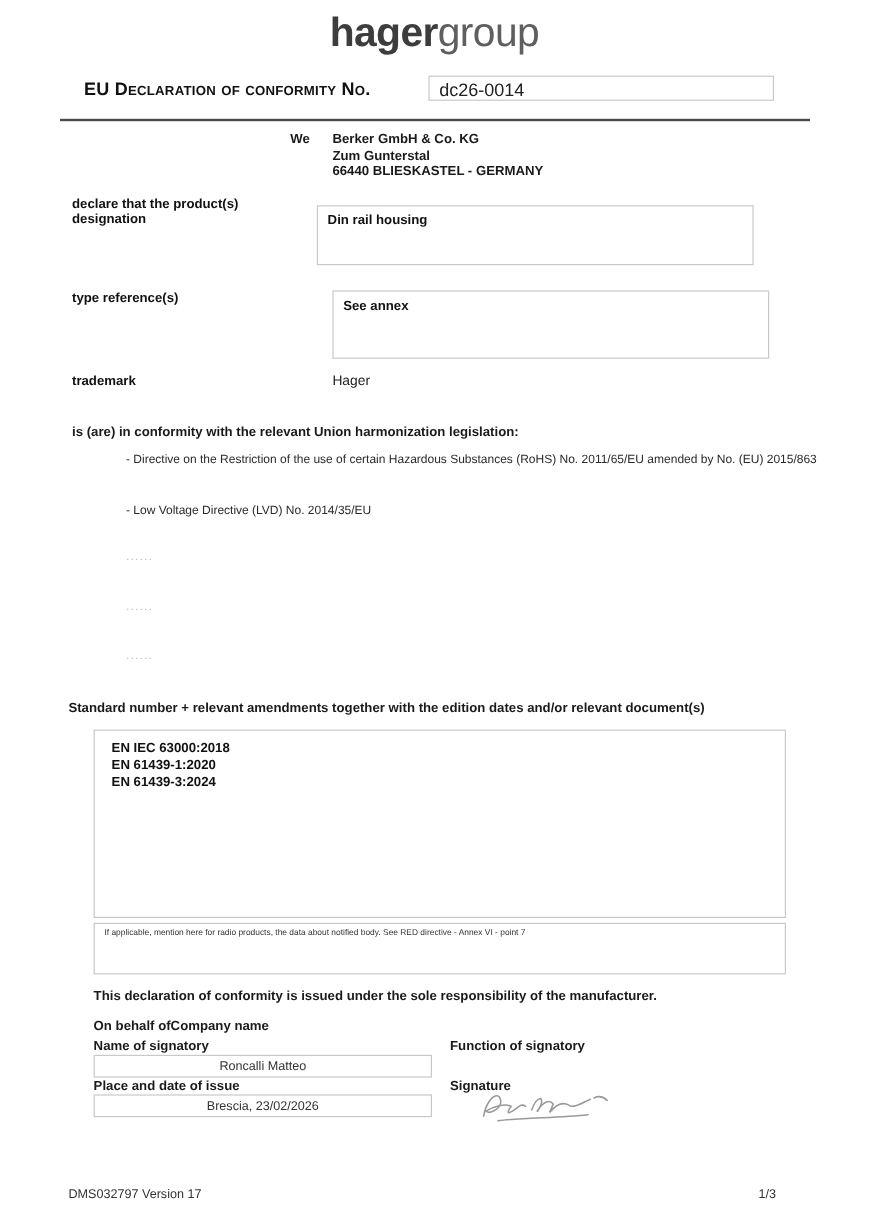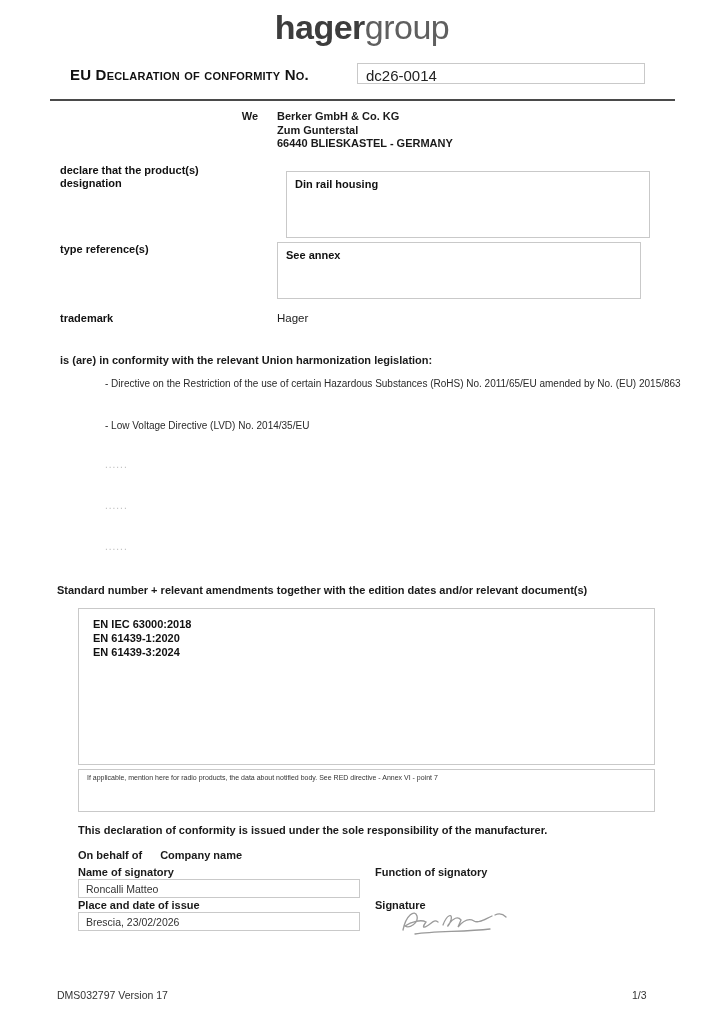--- a/index.html
+++ b/index.html
@@ -30,21 +30,21 @@
   .we-block { position:absolute; top:110px; left:277px; font-size:11px; font-weight:700; line-height:13.5px; }
 
   
   .field-label { position:absolute; font-size:11px; font-weight:700; line-height:13px; color:#111; }
 
   
   .field-box {
     position:absolute; border:1px solid #c9c9c9; background:#fff;
     font-size:11px; font-weight:700; padding:6px 8px; color:#111;
   }
-  .box-product  { top:171px; left:286px; width:364px; height:67px; }
+  .box-product  { top:171px; left:264px; width:364px; height:50px; }
   .box-type     { top:242px; left:277px; width:364px; height:57px; }
 
   .trademark-value { position:absolute; top:312px; left:277px; font-size:11.5px; font-weight:400; color:#222; }
 
   .conformity-heading { position:absolute; top:354px; left:60px; font-size:11px; font-weight:700; }
   .directive { position:absolute; left:105px; font-size:10px; color:#2a2a2a; white-space:nowrap; }
   .directive-1 { top:378px; }
   .directive-2 { top:420px; }
   .dots { position:absolute; left:105px; font-size:10px; color:#bdbdbd; letter-spacing:1px; }
   .dots-1 { top:459px; } .dots-2 { top:500px; } .dots-3 { top:541px; }
@@ -56,31 +56,31 @@
     padding:8px 14px; font-size:11px; font-weight:700; line-height:14px; color:#111;
   }
   .radio-box {
     position:absolute; top:769px; left:78px; width:577px; height:43px;
     border:1px solid #c9c9c9; background:#fff;
     padding:4px 8px; font-size:7px; font-weight:400; color:#333;
   }
 
   .responsibility { position:absolute; top:824px; left:78px; font-size:11px; font-weight:700; }
   .onbehalf { position:absolute; top:849px; left:78px; font-size:11px; font-weight:700; }
-  .onbehalf .company-label { margin-left:18px; }
+  .onbehalf .company-label { }
 
   .sig-label { position:absolute; font-size:11px; font-weight:700; }
   .name-label { top:866px; left:78px; }
   .function-label { top:866px; left:375px; }
   .place-label { top:899px; left:78px; }
   .signature-label { top:899px; left:375px; }
 
   .sig-box {
     position:absolute; height:19px; border:1px solid #c9c9c9; background:#fff;
-    font-size:10.5px; font-weight:400; color:#333; padding:3px 7px; white-space:nowrap;
+    font-size:10.5px; font-weight:400; color:#333; padding:3px 7px; white-space:nowrap;text-align:center;
   }
   .name-box { top:879px; left:78px; width:282px; }
   .function-box { top:879px; left:375px; width:273px; }
   .place-box { top:912px; left:78px; width:282px; }
 
   .signature-image { position:absolute; top:903px; left:395px; width:120px; height:40px; }
 
   .footer-left { position:absolute; top:989px; left:57px; font-size:10.5px; color:#333; }
   .footer-right { position:absolute; top:989px; left:632px; font-size:10.5px; color:#333; }
 </style>

